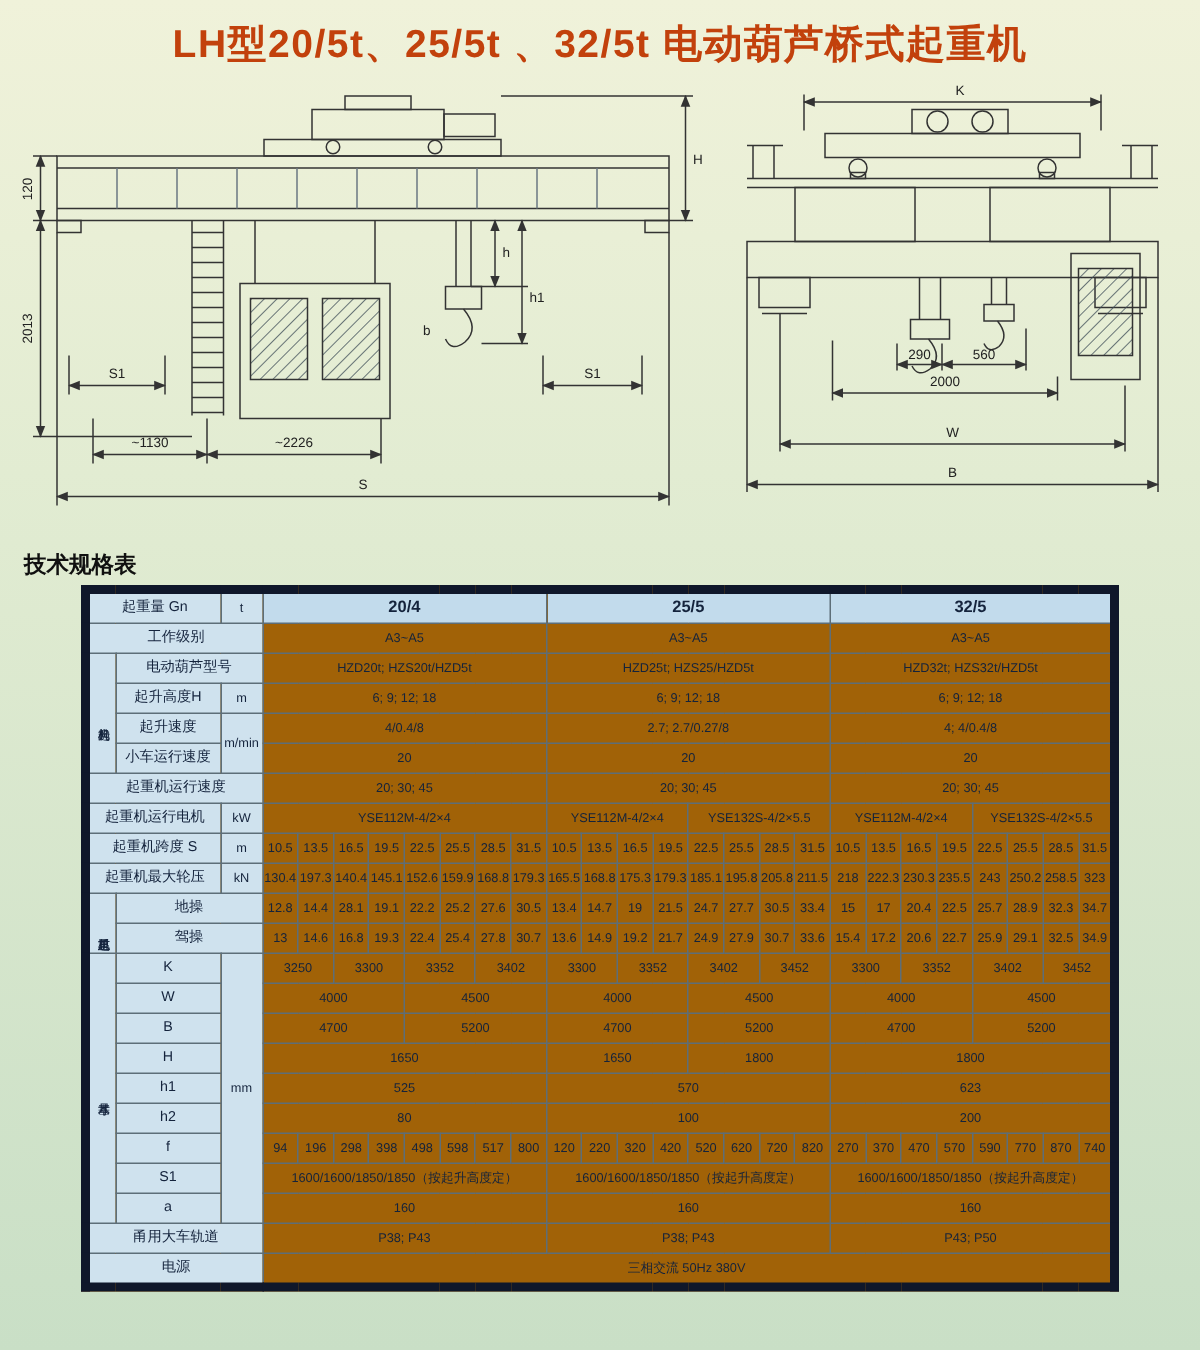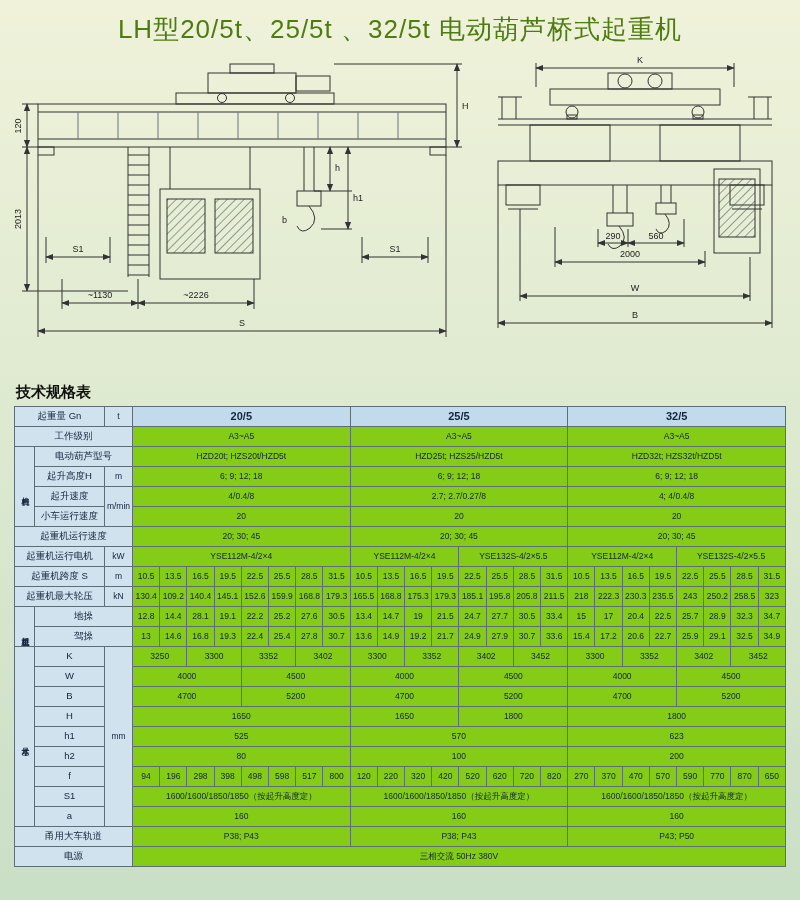--- a/index.html
+++ b/index.html
@@ -5,29 +5,29 @@
   html,body { margin:0; padding:0; }
   body {
     width:800px; height:900px; overflow:hidden;
     background: linear-gradient(180deg,#f0f2da 0%,#e2ecd2 35%,#c9dfc6 100%);
     font-family:"Liberation Sans", sans-serif;
     color:#14233c;
   }
   .page { position:relative; width:800px; height:900px; }
   .title {
     margin:12px 8px 2px; text-align:center;
-    color:#4d7c0f; font-size:26px; font-weight:normal; letter-spacing:1px;
+    color:#c2410c; font-size:26px; font-weight:bold; letter-spacing:1px;
   }
   .drawings { display:flex; justify-content:space-between; padding:2px 10px 0 10px; }
   svg { display:block; }
   svg text { fill:#222; stroke:none; font-size:9px; }
-  .table-heading { margin:24px 0 4px 16px; font-size:15px; font-weight:bold; color:#101010; }
+  .table-heading { margin:8px 0 4px 16px; font-size:15px; font-weight:bold; color:#101010; }
   .spec-table {
-    width:772px; margin:0 auto; border-collapse:collapse; table-layout:fixed;
-    background:#84cc16; border:1px solid #0f172a;
+    width:692px; margin:0 auto; border-collapse:collapse; table-layout:fixed;
+    background:#a16207; border:6px solid #0f172a;
   }
   .spec-table td {
     border:1px solid #5d6e78; text-align:center; vertical-align:middle;
     padding:1px 0; height:17px; overflow:hidden; line-height:1.15;
   }
   .cell-label  { font-size:9.5px; background:#cfe2ee; white-space:nowrap; }
   .cell-unit   { font-size:8.5px; background:#cfe2ee; }
   .cell-group  { background:#cfe2ee; padding:0; }
   .cell-header { font-size:11px; font-weight:bold; background:#c2dbec; }
   .cell-value  { font-size:8.5px; }
@@ -256,21 +256,21 @@
     <colgroup>
       <col style="width:20px">
       <col style="width:70px">
       <col style="width:28px">
       <col span="24">
     </colgroup>
     <tbody>
         <tr>
           <td colspan="2" class="cell-label">起重量 Gn</td>
           <td class="cell-unit">t</td>
-          <td colspan="8" class="cell-header">20/5</td>
+          <td colspan="8" class="cell-header">20/4</td>
           <td colspan="8" class="cell-header">25/5</td>
           <td colspan="8" class="cell-header">32/5</td>
         </tr>
         <tr>
           <td colspan="3" class="cell-label">工作级别</td>
           <td colspan="8" class="cell-value">A3~A5</td>
           <td colspan="8" class="cell-value">A3~A5</td>
           <td colspan="8" class="cell-value">A3~A5</td>
         </tr>
         <tr>
@@ -340,21 +340,21 @@
           <td class="cell-value">19.5</td>
           <td class="cell-value">22.5</td>
           <td class="cell-value">25.5</td>
           <td class="cell-value">28.5</td>
           <td class="cell-value">31.5</td>
         </tr>
         <tr>
           <td colspan="2" class="cell-label">起重机最大轮压</td>
           <td class="cell-unit">kN</td>
           <td class="cell-value">130.4</td>
-          <td class="cell-value">109.2</td>
+          <td class="cell-value">197.3</td>
           <td class="cell-value">140.4</td>
           <td class="cell-value">145.1</td>
           <td class="cell-value">152.6</td>
           <td class="cell-value">159.9</td>
           <td class="cell-value">168.8</td>
           <td class="cell-value">179.3</td>
           <td class="cell-value">165.5</td>
           <td class="cell-value">168.8</td>
           <td class="cell-value">175.3</td>
           <td class="cell-value">179.3</td>
@@ -498,21 +498,21 @@
           <td class="cell-value">620</td>
           <td class="cell-value">720</td>
           <td class="cell-value">820</td>
           <td class="cell-value">270</td>
           <td class="cell-value">370</td>
           <td class="cell-value">470</td>
           <td class="cell-value">570</td>
           <td class="cell-value">590</td>
           <td class="cell-value">770</td>
           <td class="cell-value">870</td>
-          <td class="cell-value">650</td>
+          <td class="cell-value">740</td>
         </tr>
         <tr>
           <td class="cell-label">S1</td>
           <td colspan="8" class="cell-value">1600/1600/1850/1850（按起升高度定）</td>
           <td colspan="8" class="cell-value">1600/1600/1850/1850（按起升高度定）</td>
           <td colspan="8" class="cell-value">1600/1600/1850/1850（按起升高度定）</td>
         </tr>
         <tr>
           <td class="cell-label">a</td>
           <td colspan="8" class="cell-value">160</td>

